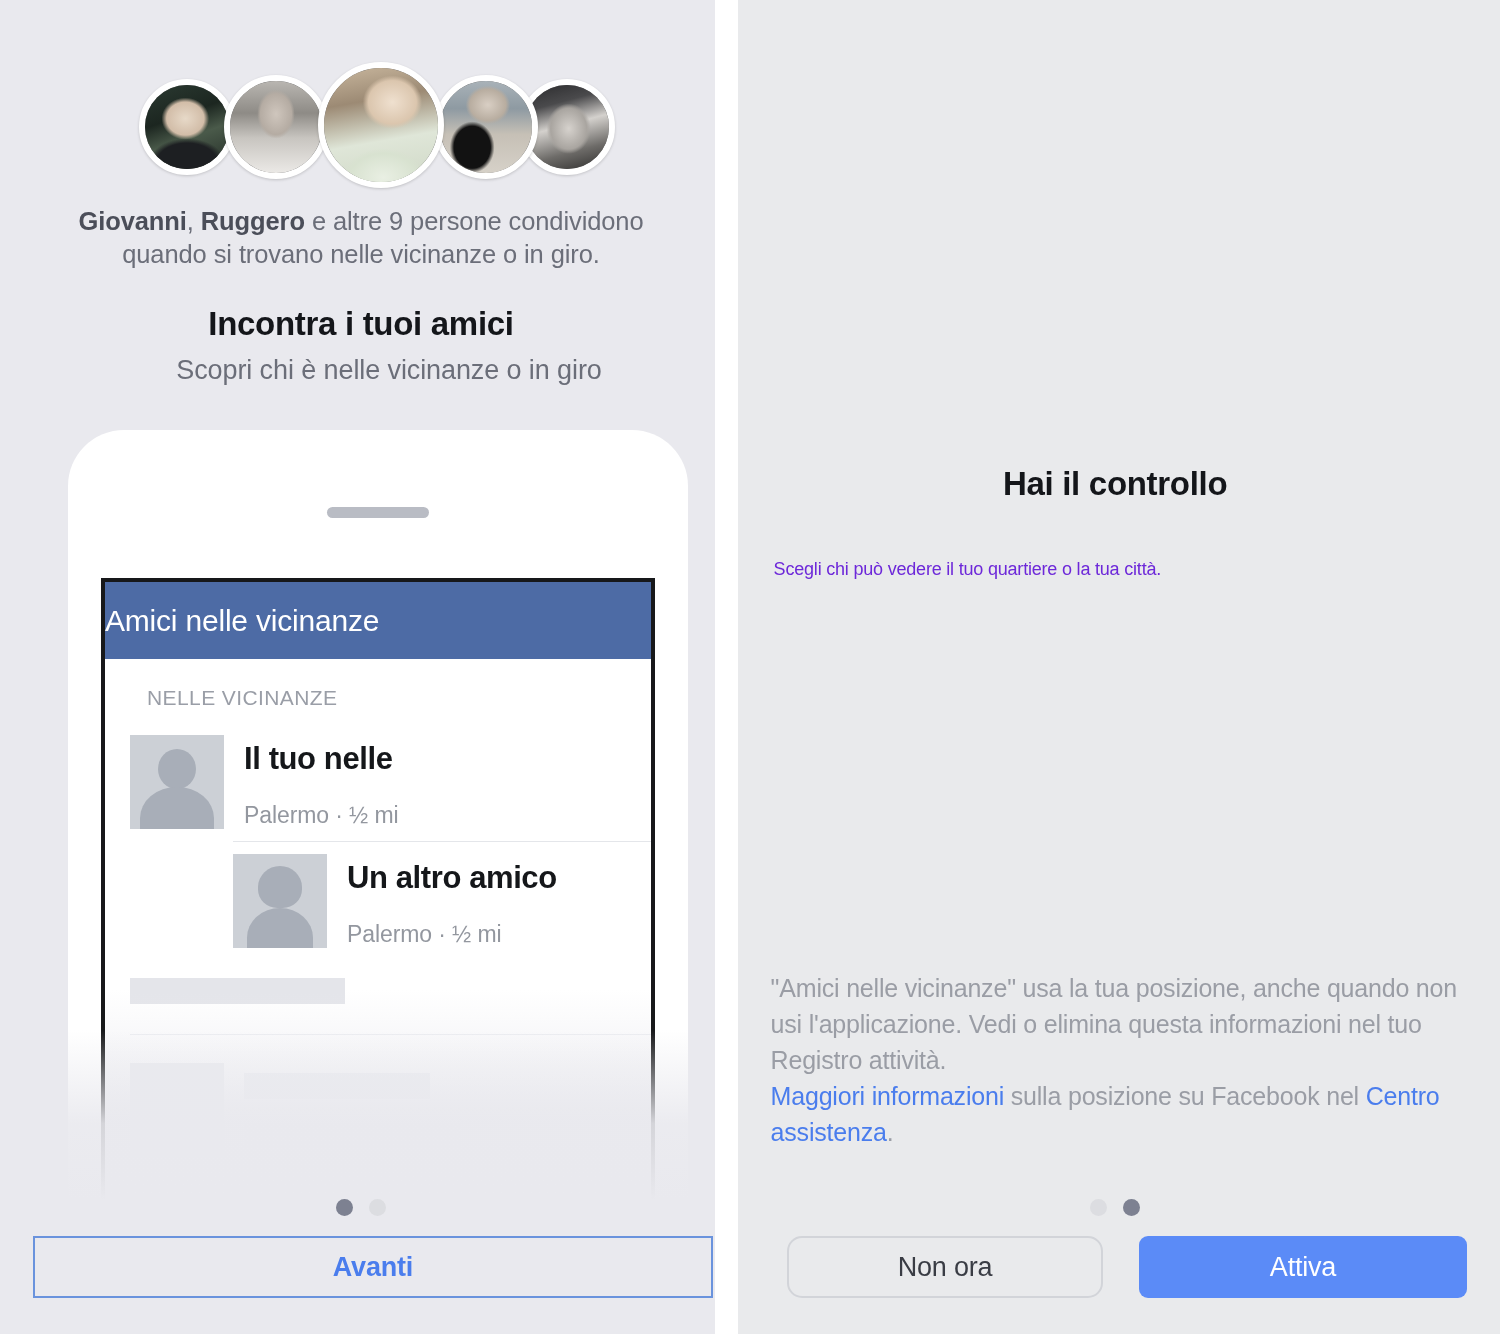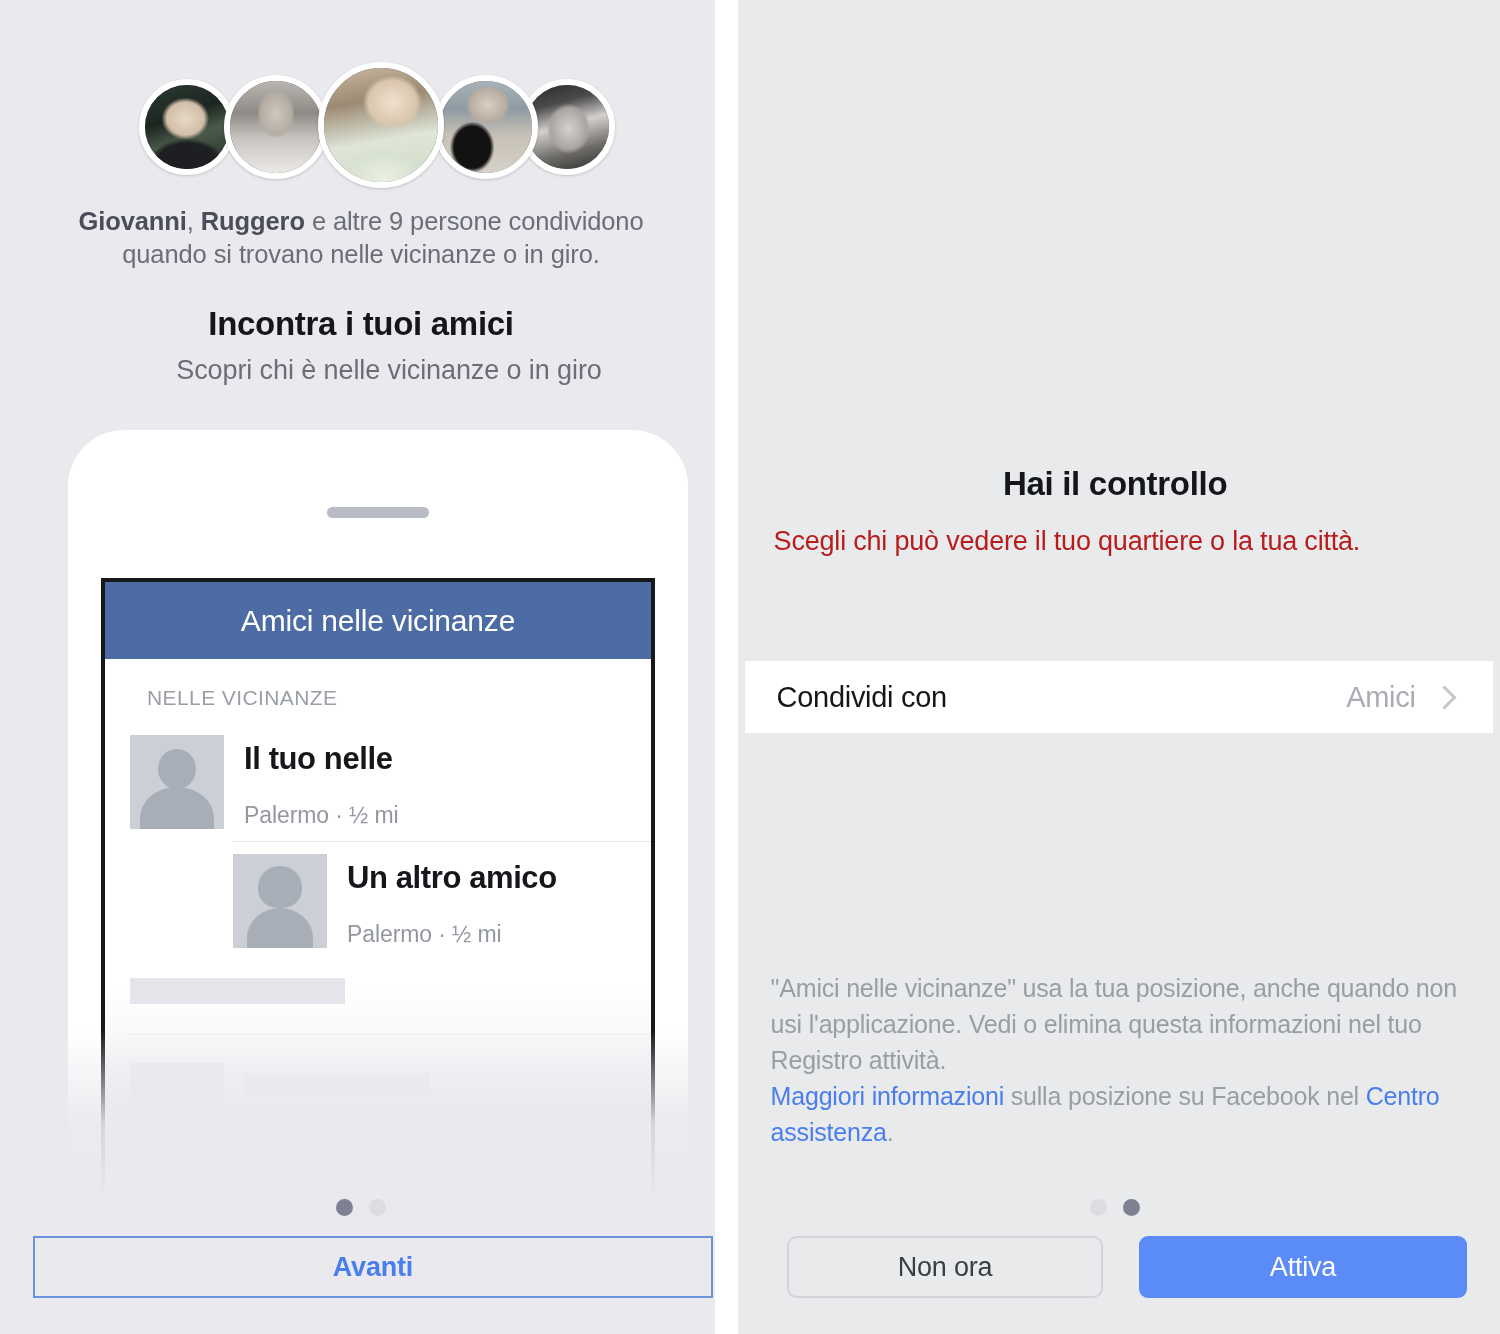--- a/index.html
+++ b/index.html
@@ -157,21 +157,20 @@
     border: 4px solid #17181a;
     border-bottom: none;
     box-sizing: border-box;
     overflow: hidden;
   }
   .fb-bar {
     height: 77px;
     background: #4d6ba5;
     display: flex;
     align-items: center;
-    justify-content: center;
     color: #ffffff;
     font-size: 30px;
     letter-spacing: -0.2px;
   }
   .sec-label {
     padding: 27px 0 13px 42px;
     font-size: 21px;
     color: #9a9ea7;
     letter-spacing: 0.4px;
   }
@@ -257,24 +256,24 @@
   
   .r-title {
     position: absolute;
     top: 465px; left: 0; width: 755px;
     text-align: center;
     font-size: 33px; font-weight: bold;
     color: #14161a; letter-spacing: -0.3px;
   }
   .r-sub {
     position: absolute;
-    top: 522px; left: 36px;
+    top: 550px; left: 36px;
     width: 610px;
-    font-size: 27px; line-height: 38px;
-    color: #b91c1c; letter-spacing: -0.2px;
+    font-size: 18px; line-height: 38px;
+    color: #6d28d9; letter-spacing: -0.2px;
   }
   .share-row {
     position: absolute;
     top: 661px; left: 7px;
     width: 748px; height: 72px;
     background: #ffffff;
     display: flex; align-items: center;
     box-sizing: border-box;
     padding: 0 40px 0 32px;
   }
@@ -292,21 +291,21 @@
     font-size: 25px; line-height: 36px;
     color: #9a9da5; letter-spacing: -0.2px;
   }
   .legal a { color: #4a7ded; text-decoration: none; }
 
   .btn-nonora {
     position: absolute;
     left: 787px; top: 1236px;
     width: 316px; height: 62px;
     border: 2px solid #d2d4d9;
-    border-radius: 10px;
+    border-radius: 15px;
     background: transparent;
     color: #3a3d45;
     font-size: 27px;
     font-family: "Liberation Sans", sans-serif;
     letter-spacing: -0.2px;
     cursor: pointer;
   }
   .btn-attiva {
     position: absolute;
     left: 1139px; top: 1236px;
@@ -407,25 +406,20 @@
     <button class="btn-avanti">Avanti</button>
   </div>
 
   <div class="gap"></div>
 
   <div class="panel-right">
 
     <div class="r-title">Hai il controllo</div>
     <div class="r-sub">Scegli chi può vedere il tuo quartiere o la tua città.</div>
 
-    <div class="share-row">
-      <span class="share-label">Condividi con</span>
-      <span class="share-val">Amici</span>
-      <span class="chev"></span>
-    </div>
 
     <div class="legal">
       <span>"Amici nelle vicinanze" usa la tua posizione, anche quando non usi l'applicazione. Vedi o elimina questa informazioni nel tuo Registro attività.</span><br>
       <a href="#">Maggiori informazioni</a><span> sulla posizione su Facebook nel </span><a href="#">Centro assistenza</a><span>.</span>
     </div>
 
     <div class="dots dots-r">
       <div class="dot"></div>
       <div class="dot on"></div>
     </div>

